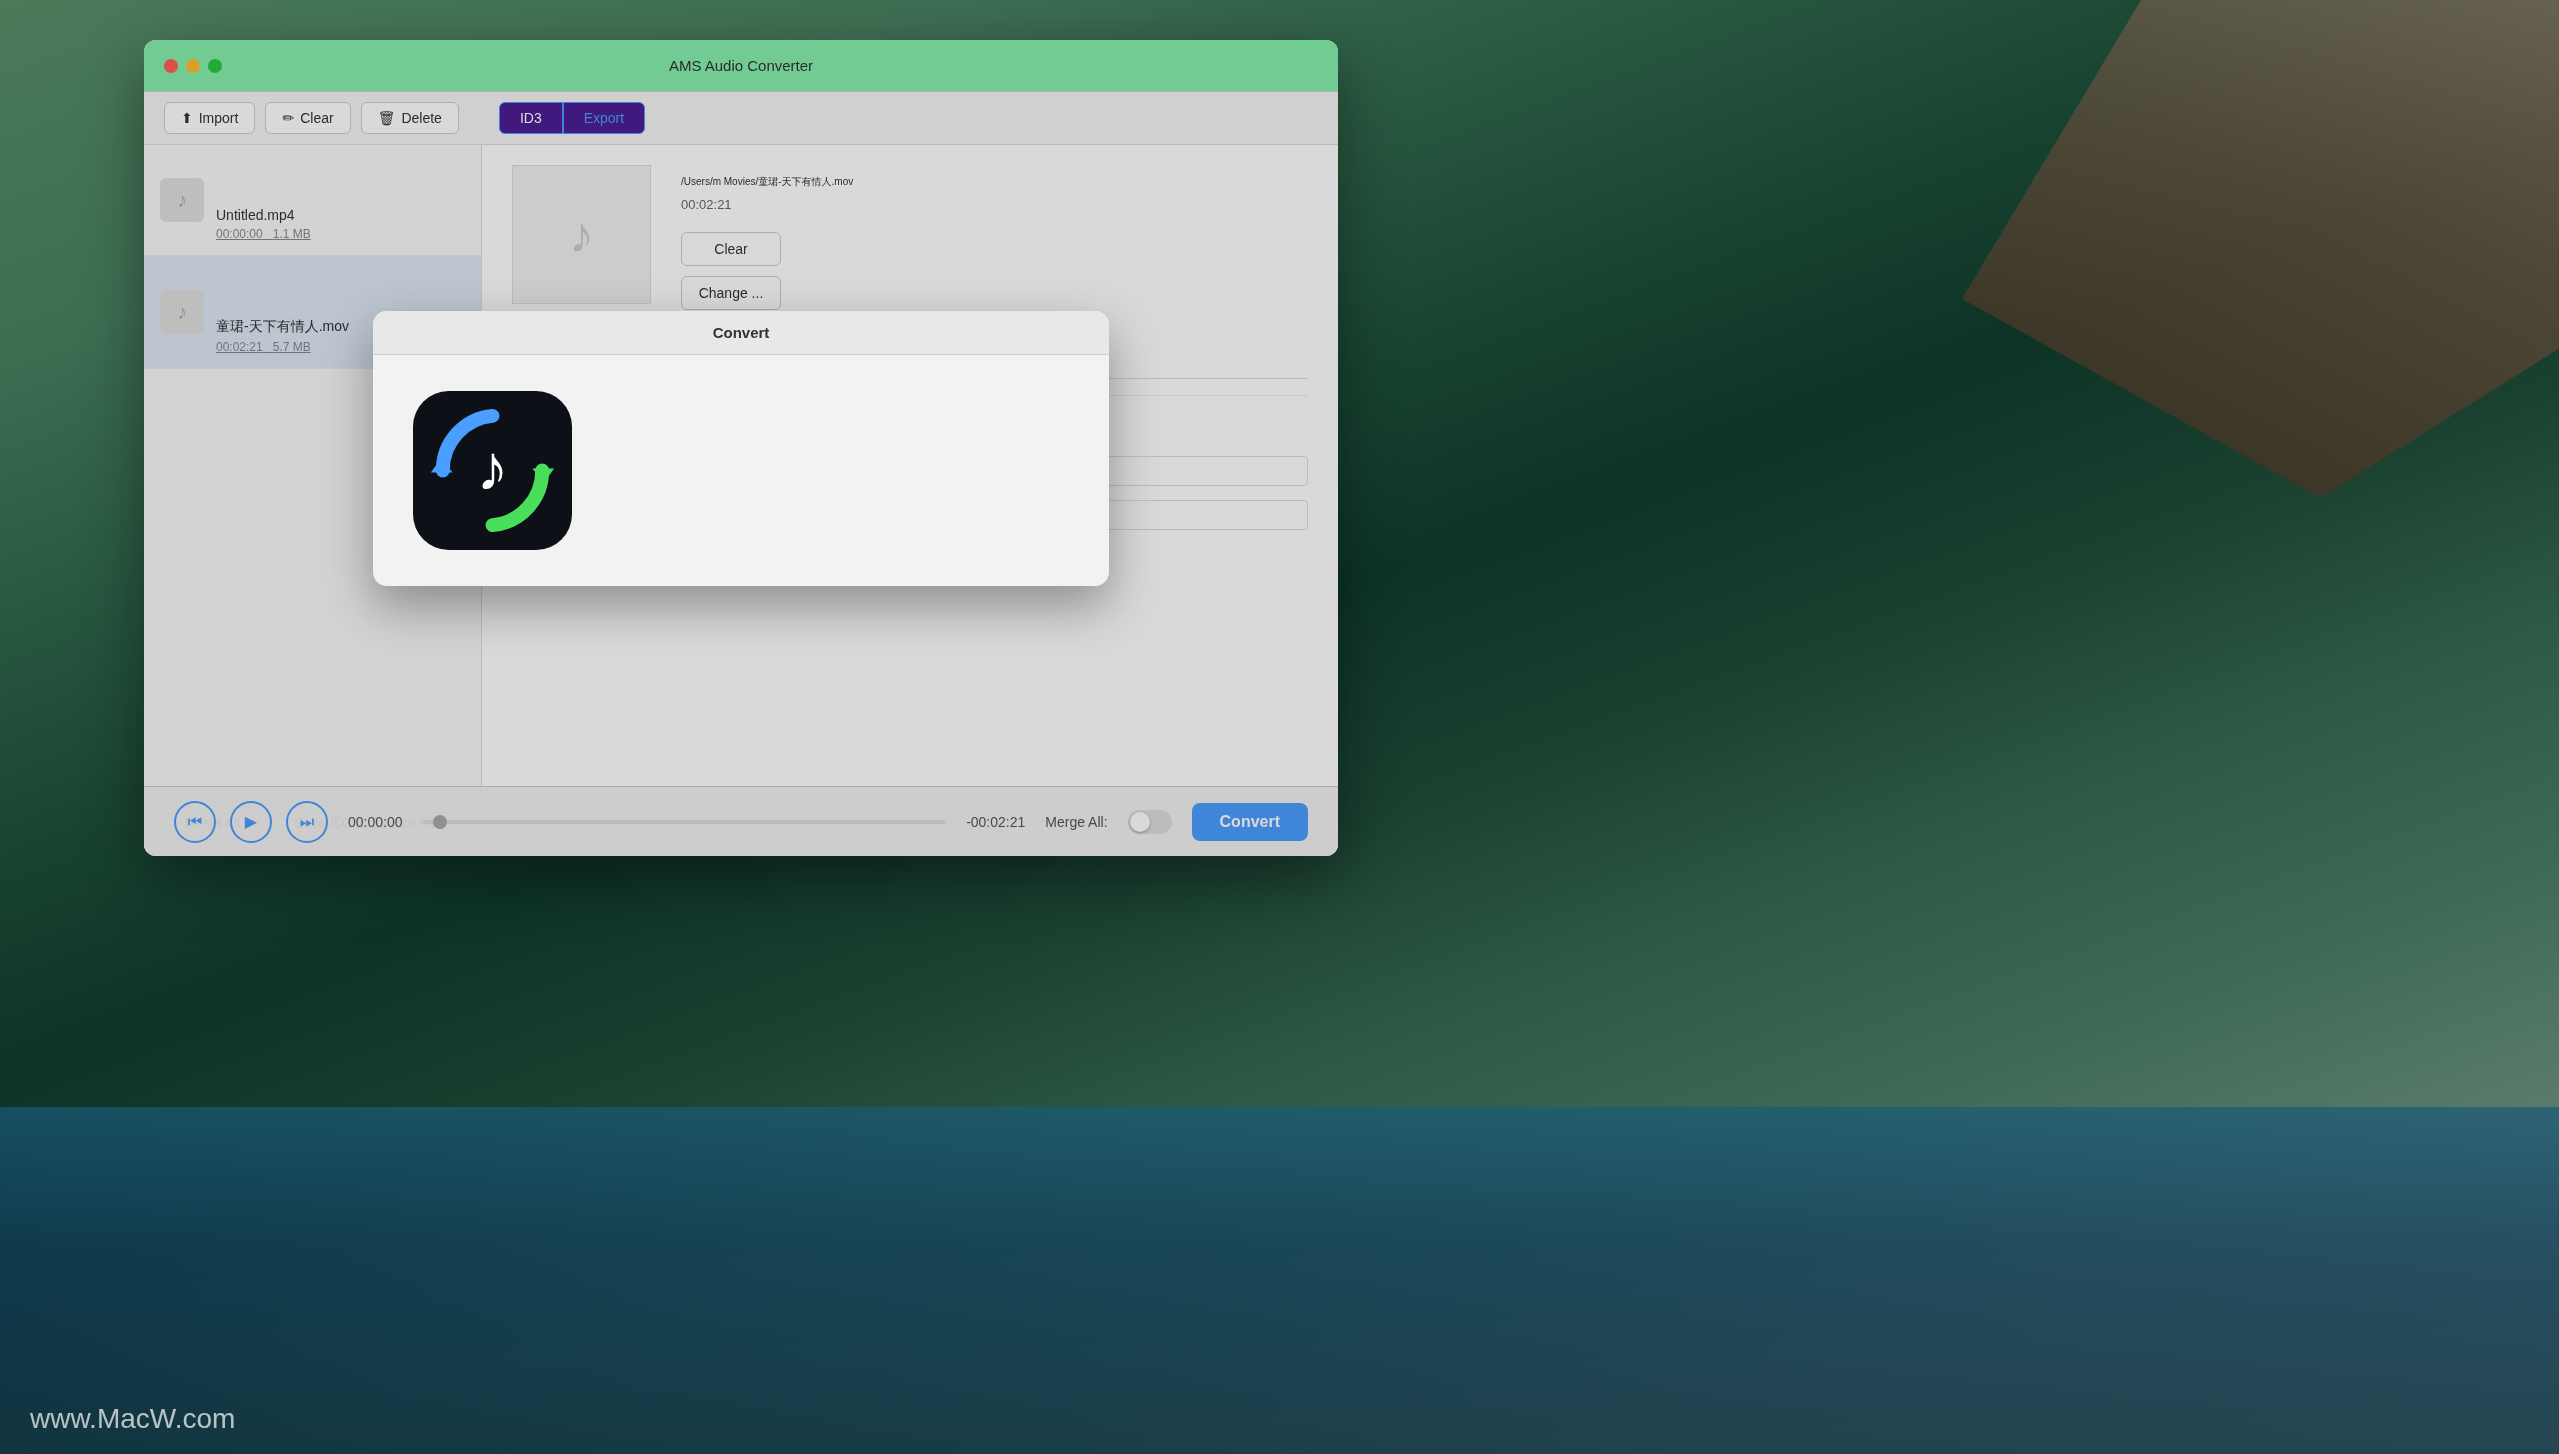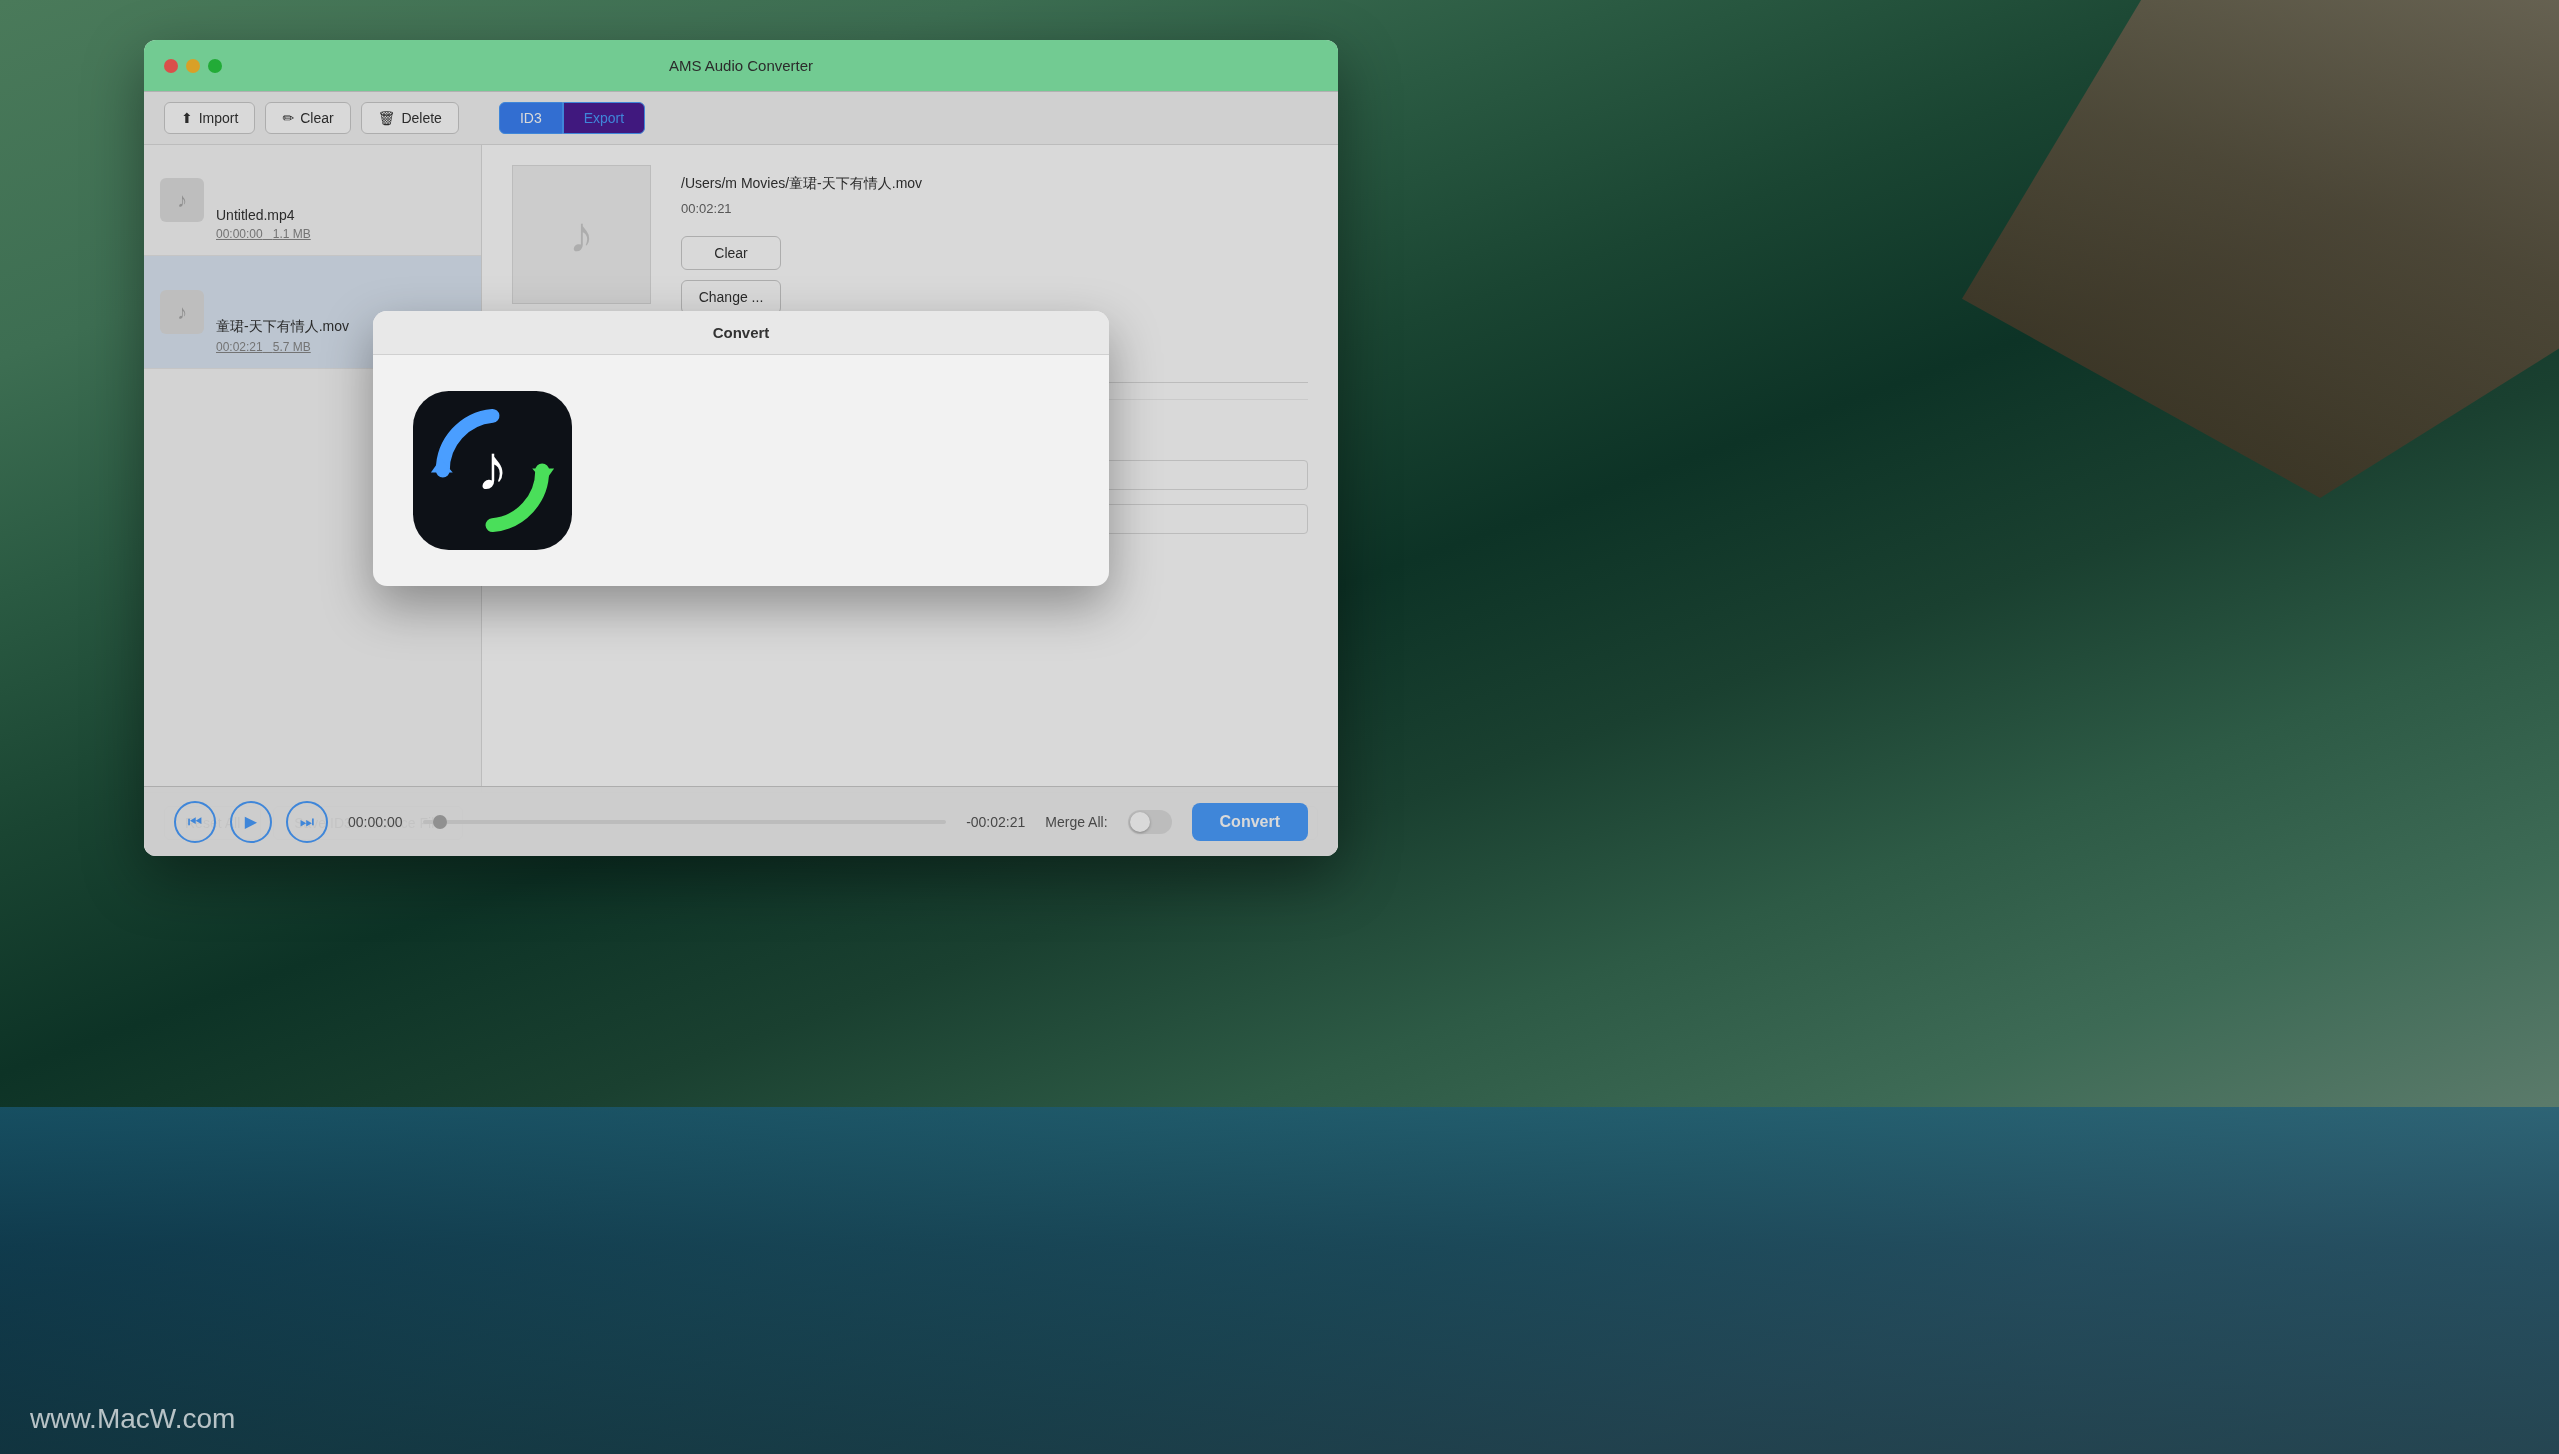--- a/index.html
+++ b/index.html
@@ -138,21 +138,21 @@
 
     .tab-btn {
       padding: 7px 20px;
       border: 1px solid #4a9eff;
       font-size: 14px;
       cursor: pointer;
       font-weight: 500;
     }
 
     .tab-btn.active {
-      background: #3b82f6;
+      background: #4c1d95;
       color: white;
       border-radius: 6px 0 0 6px;
       text-align: right;
     }
 
     .tab-btn.inactive {
       background: #4c1d95;
       color: #4a9eff;
       border-radius: 0 6px 6px 0;
     }
@@ -242,21 +242,21 @@
       font-size: 48px;
       flex-shrink: 0;
     }
 
     .artwork-info {
       flex: 1;
       padding-top: 10px;
     }
 
     .file-path {
-      font-size: 14px;
+      font-size: 10px;
       color: #333;
       margin-bottom: 8px;
       font-weight: 500;
     }
 
     .file-duration {
       font-size: 13px;
       color: #666;
       margin-bottom: 20px;
     }

